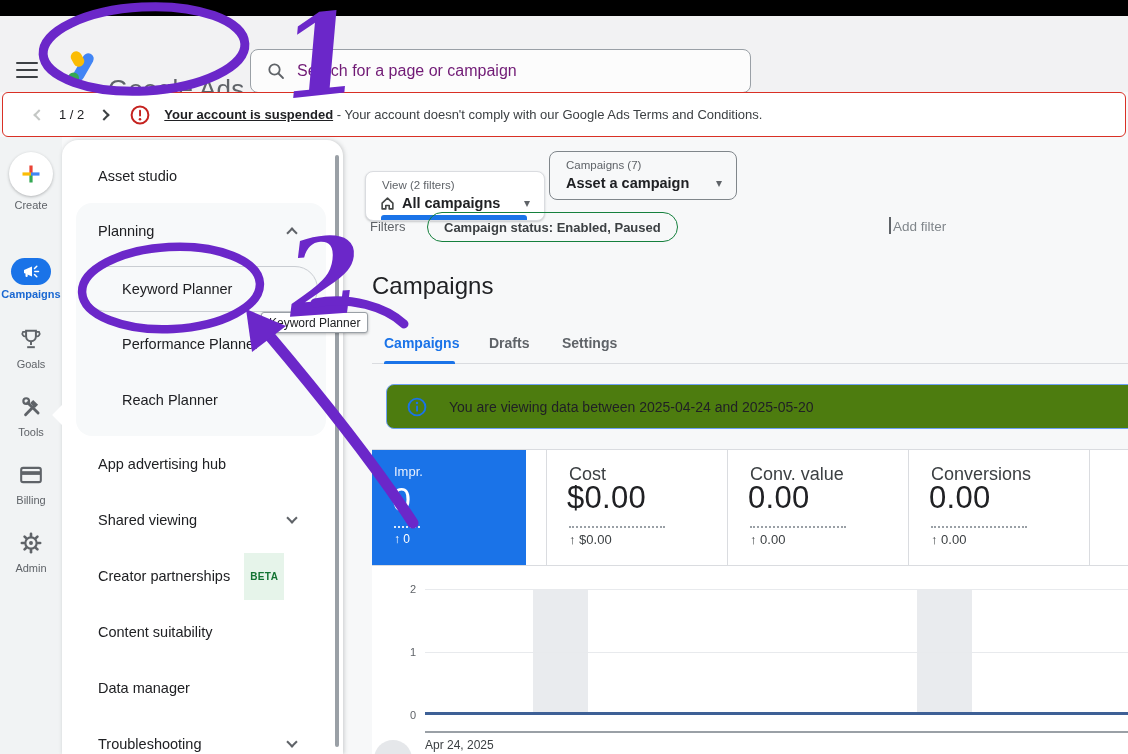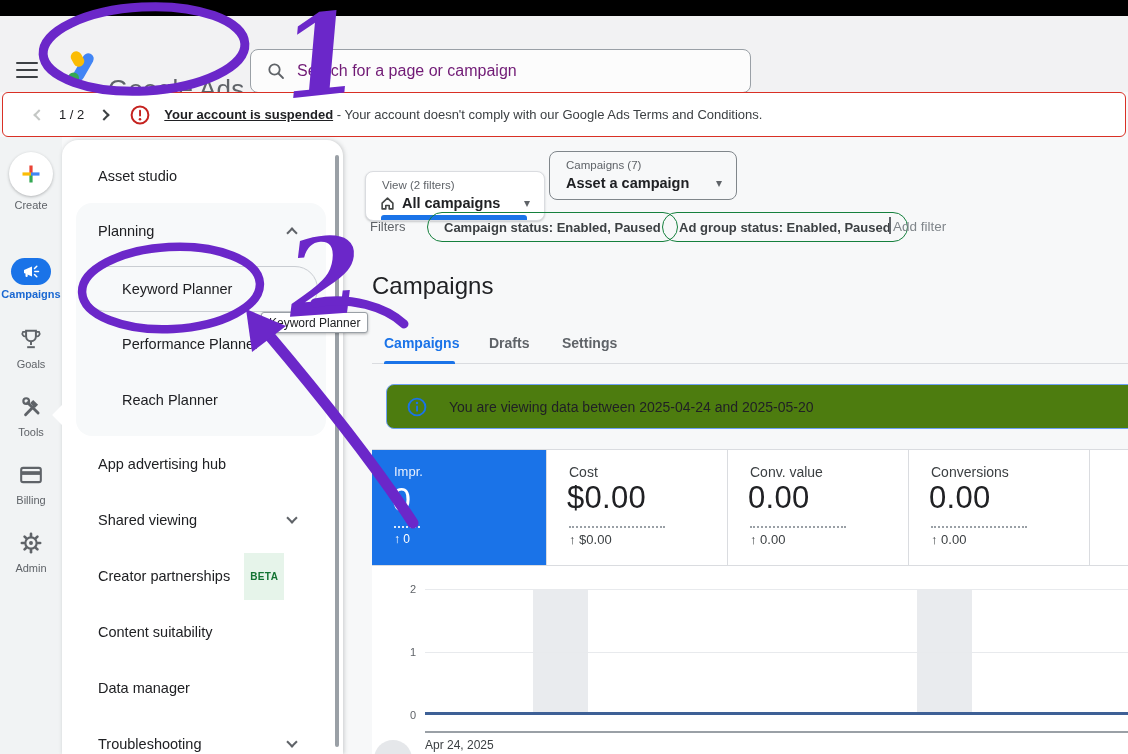--- a/index.html
+++ b/index.html
@@ -65,21 +65,21 @@
   .tab.active { color:#1a73e8; }
   .tab-line { left:372px; top:363px; width:756px; height:1px; background:#dadce0; }
   .tab-bar { left:384px; top:361px; width:71px; height:3px; background:#1a73e8; border-radius:2px 2px 0 0; }
   .info-banner { left:386px; top:384px; width:811px; height:45px; background:#4d7c0f; border:1px solid #6ea0f5; border-radius:8px; display:flex; align-items:center; }
   .info-text { font-size:14px; color:#202124; margin-left:22px; }
 
   
   .score-bg { left:372px; top:449px; width:756px; height:117px; background:#fff; border-top:1px solid #dadce0; border-bottom:1px solid #dadce0; }
   .vline { position:absolute; top:449px; width:1px; height:117px; background:#dadce0; }
   .card { position:absolute; top:450px; height:115px; cursor:pointer; }
-  .card .lbl { position:absolute; left:22px; top:14px; font-size:14px; color:#3c4043; }
+  .card .lbl { position:absolute; left:22px; top:14px; font-size:18px; color:#3c4043; }
   .card .val { position:absolute; left:20px; top:30px; font-size:31px; color:#202124; letter-spacing:.3px; }
   .card .dots { position:absolute; left:22px; top:76px; width:96px; border-bottom:2px dotted #9aa0a6; }
   .card .delta { position:absolute; left:22px; top:82px; font-size:13px; color:#3c4043; }
   .card.selected { background:#1a73e8; }
   .card.selected .lbl { color:#e8f0fe; font-size:13px; }
   .card.selected .val { color:#fff; font-size:34px; }
   .card.selected .dots { width:26px; border-color:rgba(255,255,255,.85); }
   .card.selected .delta { color:#fff; font-size:12px; }
 
   
@@ -274,44 +274,41 @@
   <div class="abs camp-dd">
     <div class="dd-label">Campaigns (7)</div>
     <div class="dd-value">Asset a campaign</div>
     <span class="caret" style="right:14px">▾</span>
   </div>
 
   <div class="abs filters-label">Filters</div>
   <div class="chip" style="left:427px">
     <span>Campaign status: Enabled, Paused</span>
   </div>
-  <div class="chip" style="left:662px">
-    <span>Ad group status: Enabled, Paused</span>
-  </div>
   <div class="abs cursor-bar"></div>
   <div class="abs add-filter">Add filter</div>
 
   <div class="abs page-title">Campaigns</div>
   <div class="tab active" style="left:384px">Campaigns</div>
   <div class="tab" style="left:489px">Drafts</div>
   <div class="tab" style="left:562px">Settings</div>
   <div class="abs tab-line"></div>
   <div class="abs tab-bar"></div>
 
   <div class="abs info-banner">
     <svg style="margin-left:20px" width="20" height="20" viewBox="0 0 20 20">
       <circle cx="10" cy="10" r="8.4" fill="none" stroke="#1a73e8" stroke-width="1.9"></circle>
       <rect x="9.1" y="8.6" width="1.9" height="6" rx="0.9" fill="#1a73e8"></rect>
       <circle cx="10" cy="5.9" r="1.25" fill="#1a73e8"></circle>
     </svg>
     <span class="info-text">You are viewing data between 2025-04-24 and 2025-05-20</span>
   </div>
 
   <div class="abs score-bg"></div>
-  <div class="card selected" style="left:372px;width:174px">
+  <div class="card selected" style="left:372px;width:154px">
     <div class="lbl">Impr.</div>
     <div class="val">0</div>
     <div class="dots"></div>
     <div class="delta">↑ 0</div>
   </div>
   <div class="card" style="left:547px;width:180px">
     <div class="lbl">Cost</div>
     <div class="val">$0.00</div>
     <div class="dots"></div>
     <div class="delta">↑ $0.00</div>

